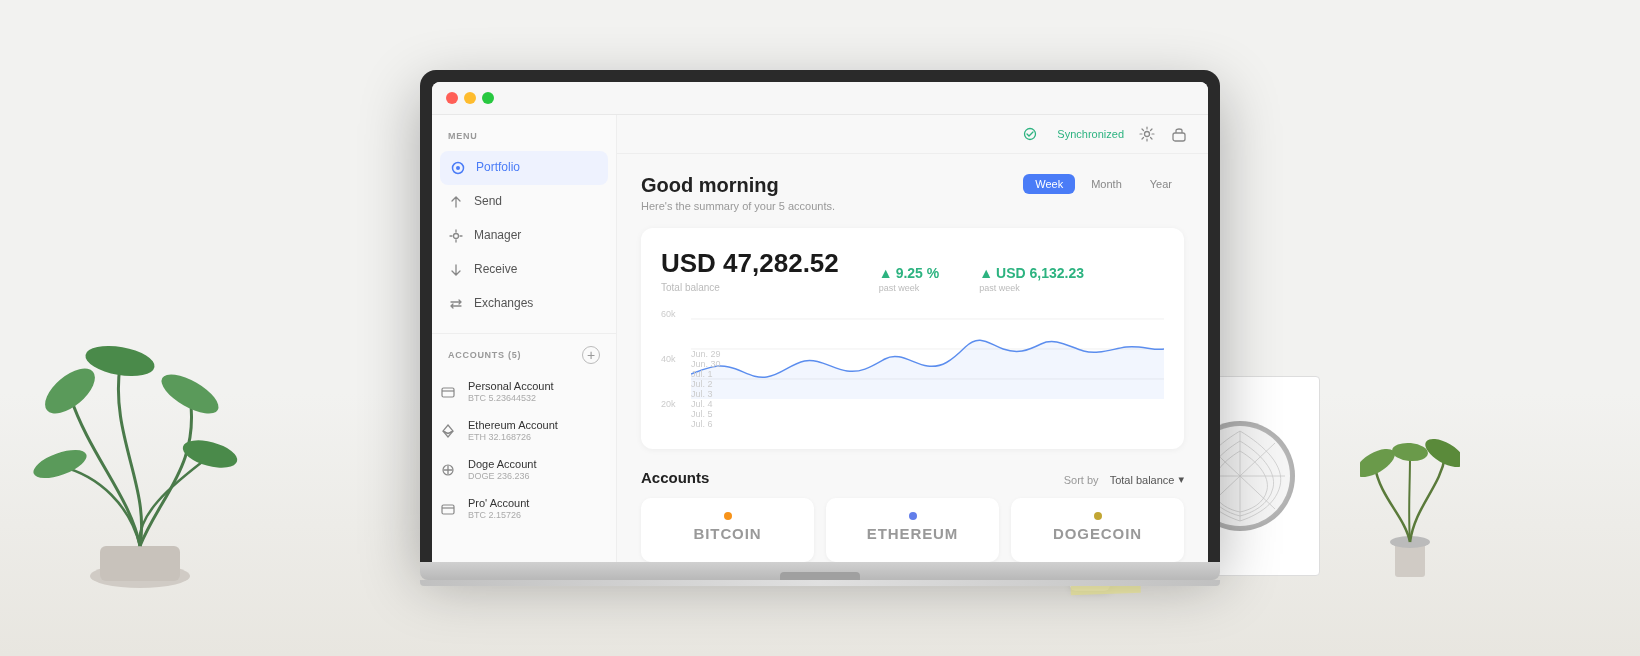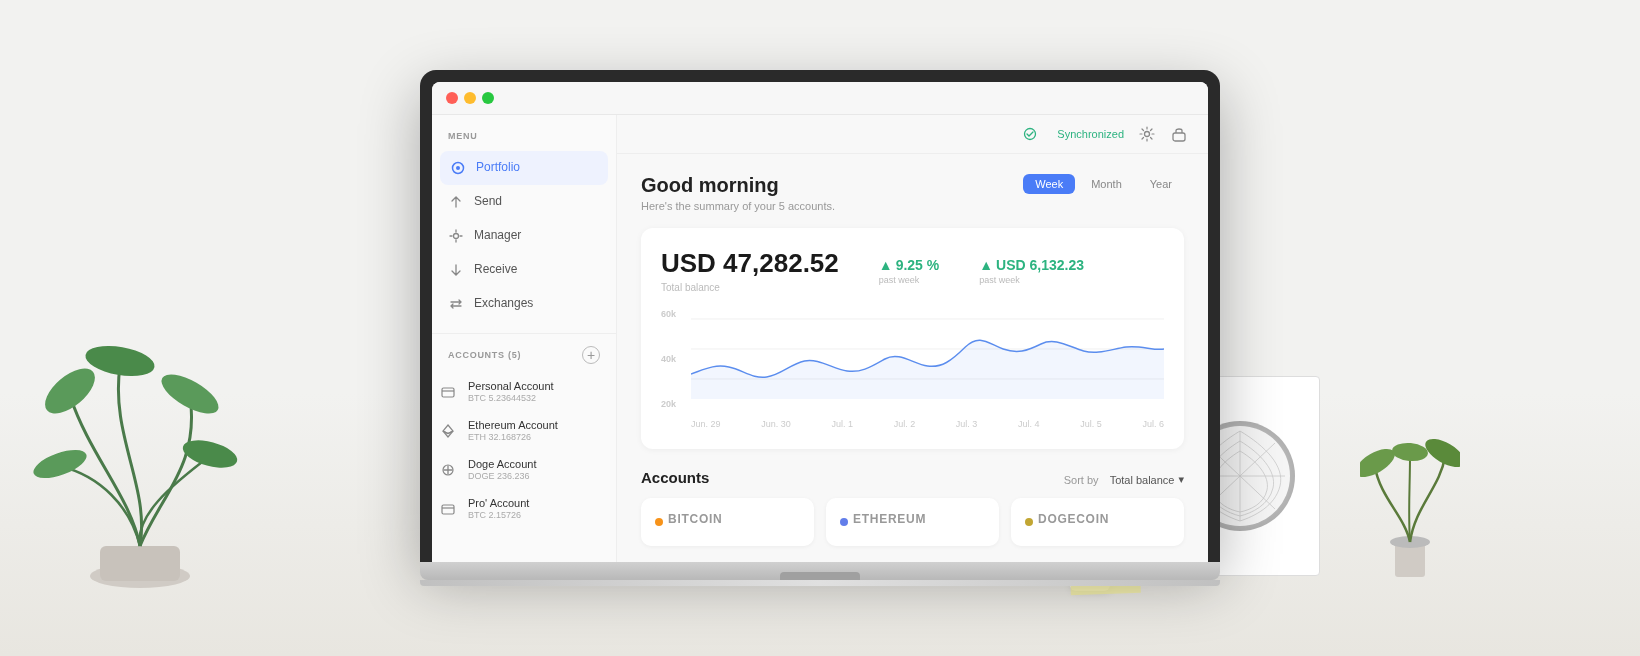--- a/index.html
+++ b/index.html
@@ -287,21 +287,21 @@
     .chart-card {
       background: #fff;
       border-radius: 12px;
       padding: 20px;
       margin-bottom: 20px;
       box-shadow: 0 1px 6px rgba(0,0,0,0.05);
     }
 
     .chart-header {
       display: flex;
-      align-items: center;
+      align-items: flex-end;
       gap: 40px;
       margin-bottom: 16px;
     }
     .balance-main {
       font-size: 26px;
       font-weight: 700;
       color: #1a1a1a;
     }
     .balance-label {
       font-size: 10px;
@@ -331,31 +331,31 @@
     }
 
     .chart-y-labels {
       position: absolute;
       left: 0;
       top: 0;
       bottom: 20px;
       display: flex;
       flex-direction: column;
       justify-content: space-between;
-      font-weight: bold;
     }
     .y-label { font-size: 9px; color: #ccc; }
 
     .x-labels {
       position: absolute;
       left: 30px;
       right: 0;
       bottom: 0;
       display: flex;
       justify-content: space-between;
+      flex-direction: column;
     }
     .x-label { font-size: 9px; color: #ccc; }
 
     
     .accounts-section { }
     .accounts-section-header {
       display: flex;
       align-items: flex-end;
       justify-content: space-between;
       margin-bottom: 12px;
@@ -381,29 +381,30 @@
     }
     .account-card {
       flex: 1;
       background: #fff;
       border-radius: 10px;
       padding: 14px;
       box-shadow: 0 1px 4px rgba(0,0,0,0.05);
       min-width: 0;
     }
     .card-crypto-label {
-      font-size: 12px;
+      font-size: 15px;
       font-weight: 700;
       letter-spacing: 0.06em;
       color: #999;
       text-transform: uppercase;
       margin-bottom: 6px;
       display: flex;
-      align-items: flex-end;
+      align-items: center;
       gap: 5px;
+      flex-direction: column;
     }
     .crypto-dot {
       width: 8px;
       height: 8px;
       border-radius: 50%;
     }
 
     
     .laptop-base {
       background: linear-gradient(to bottom, #d0d0d0, #b8b8b8);

